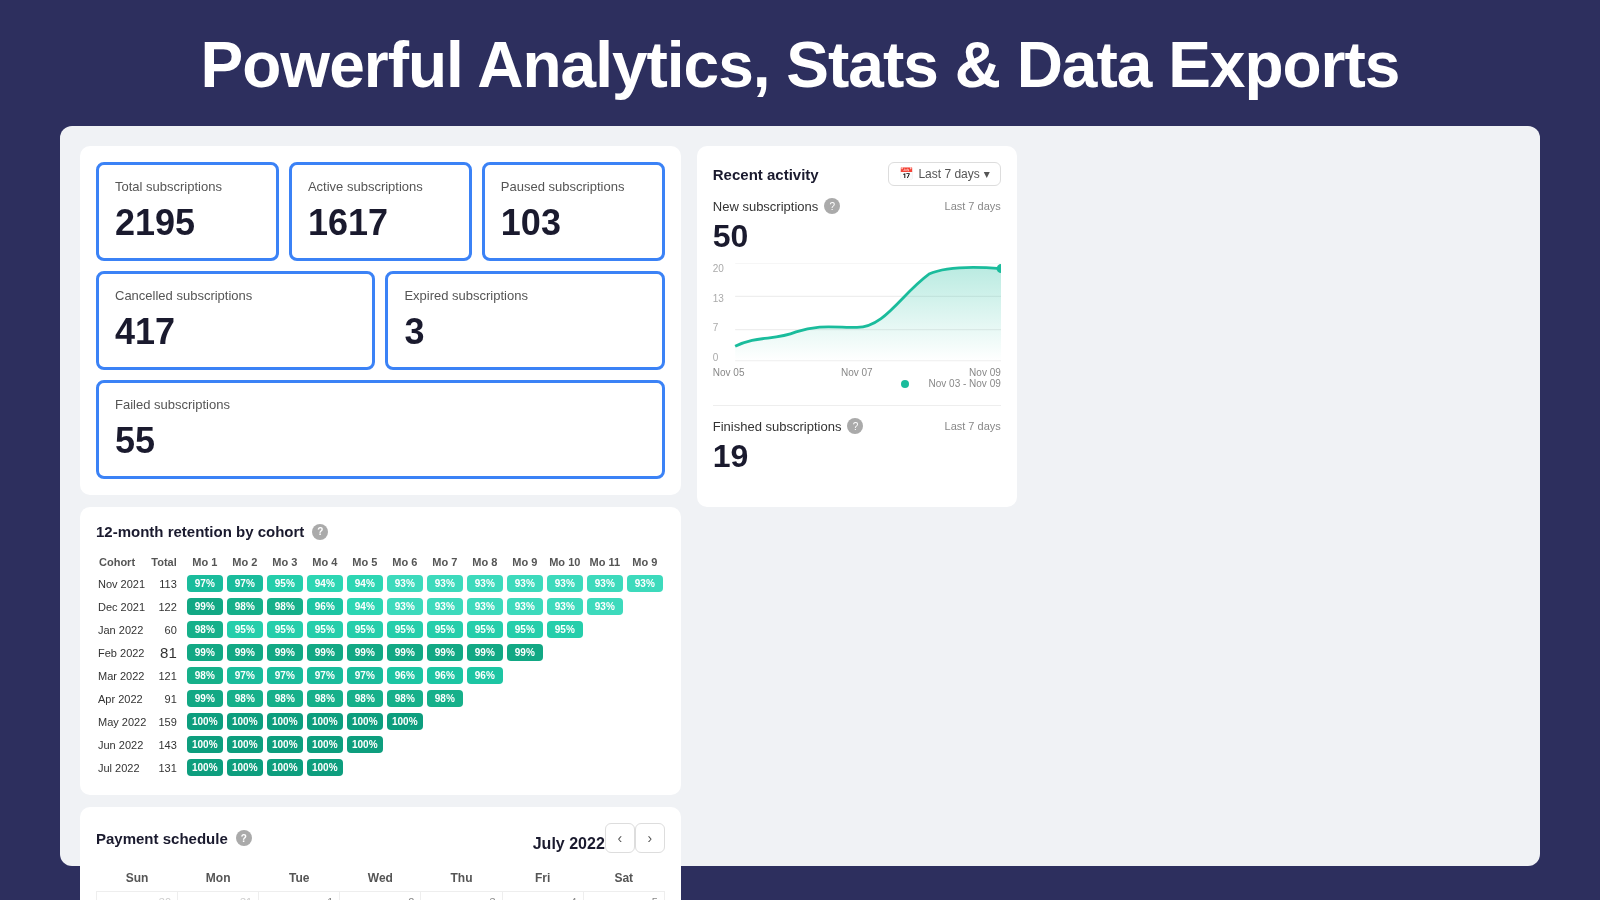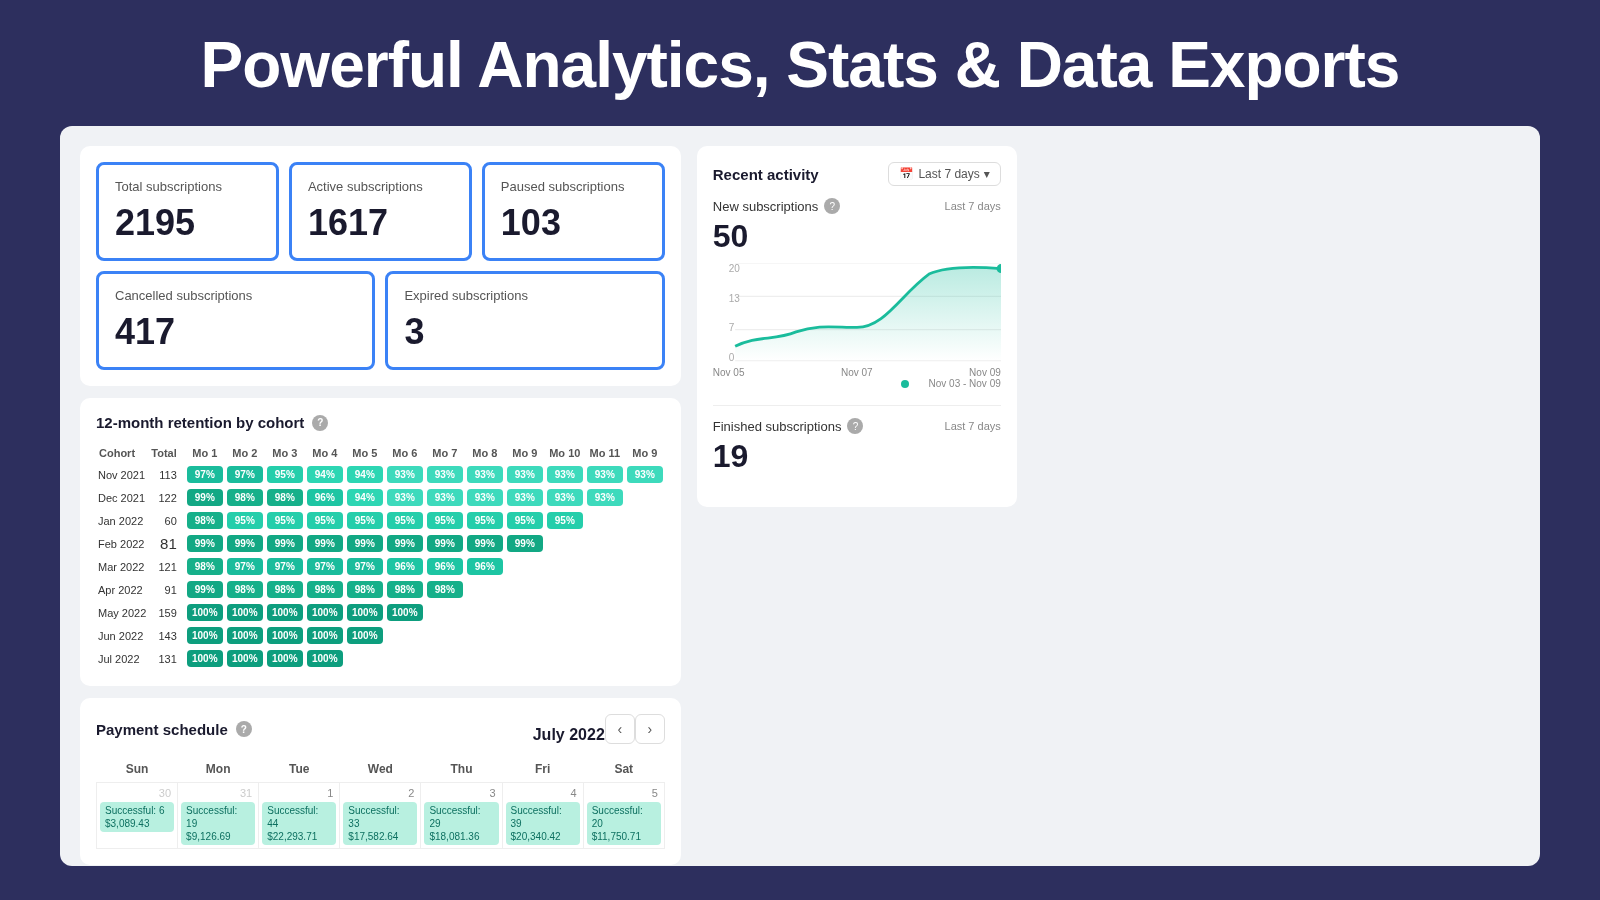--- a/index.html
+++ b/index.html
@@ -268,21 +268,21 @@
       gap: 20px;
     }
     .legend-dot {
       width: 8px; height: 8px;
       border-radius: 50%;
       background: #1abc9c;
       display: inline-block;
     }
     .y-labels {
       position: absolute;
-      left: 16px; top: 0;
+      left: 0; top: 0;
       display: flex;
       flex-direction: column;
       justify-content: space-between;
       height: 100%;
       font-size: 10px;
       color: #aaa;
     }
     
     .full-layout {
       display: grid;
@@ -342,20 +342,26 @@
           </div>
         </div>
         <div class="stats-mid" style="margin-top:10px;">
           <div class="stat-card">
             <div class="stat-label">Cancelled subscriptions</div>
             <div class="stat-value">417</div>
           </div>
           <div class="stat-card">
             <div class="stat-label">Expired subscriptions</div>
             <div class="stat-value">3</div>
+          </div>
+        </div>
+        <div style="margin-top:10px;">
+          <div class="stat-card">
+            <div class="stat-label">Failed subscriptions</div>
+            <div class="stat-value">55</div>
           </div>
         </div>
       </div>
 
       <div class="cohort-section">
         <div class="cohort-header">
           <span>12-month retention by cohort</span>
           <span class="help-icon">?</span>
         </div>
         <table class="cohort-table">

